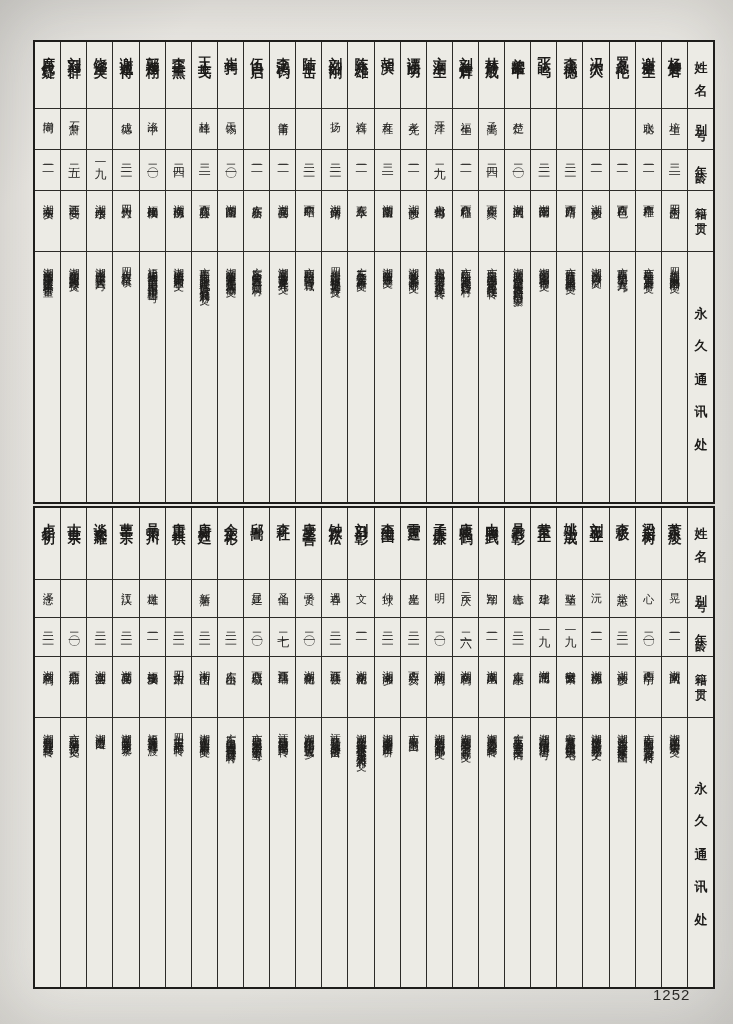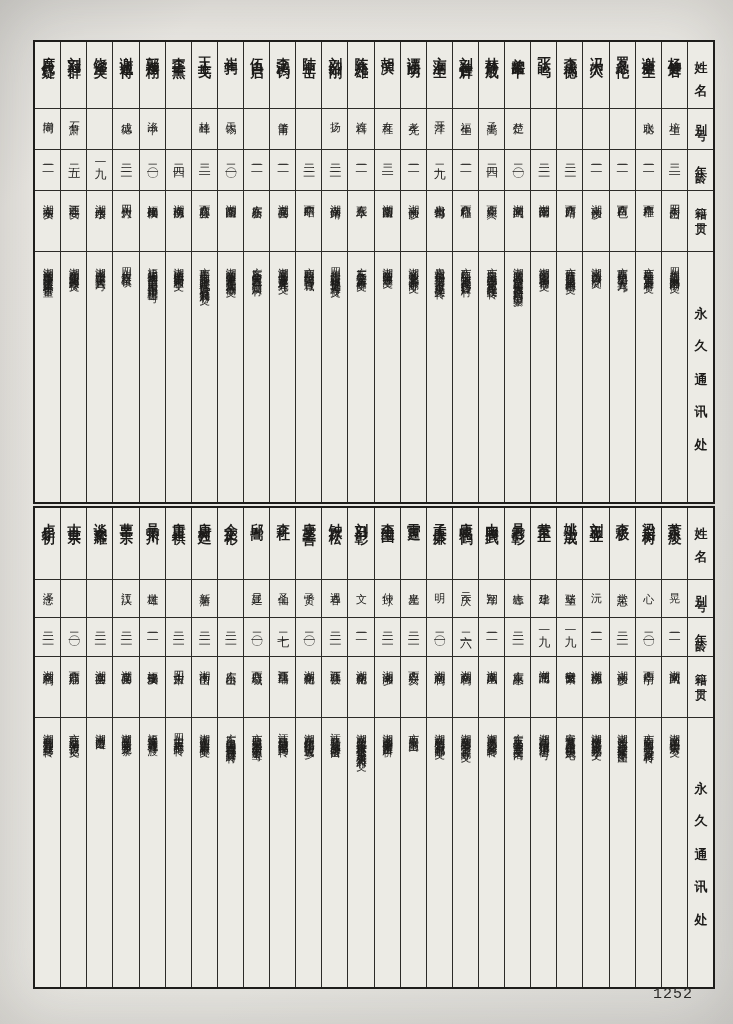--- a/index.html
+++ b/index.html
@@ -41,21 +41,21 @@
   .hdr .vt{font-weight:700;}
   .hdr.r-name  .vt{font-size:13px;letter-spacing:22px;margin-top:9px;}
   .hdr.r-alias .vt{font-size:12px;letter-spacing:7px;margin-top:5px;}
   .hdr.r-age   .vt{font-size:12px;letter-spacing:7px;margin-top:5px;}
   .hdr.r-native .vt{font-size:12px;letter-spacing:16px;margin-top:7px;}
   .hdr.r-addr{align-items:center;}
   .hdr.r-addr .vt{font-size:13px;letter-spacing:33px;margin-top:0;}
   .page-number{
     position:absolute;left:653px;top:986px;
     font-size:15px;color:#2a2927;letter-spacing:1px;
-    font-family:Liberation Mono, monospace;
+    font-family:Liberation Sans, sans-serif;
   }
 </style>
 </head>
 <body>
 
 <div class="page">
   <div class="table" id="t1">
       <div class="col">
         <div class="cell r-name hdr">
           <span class="vt">姓名</span>

